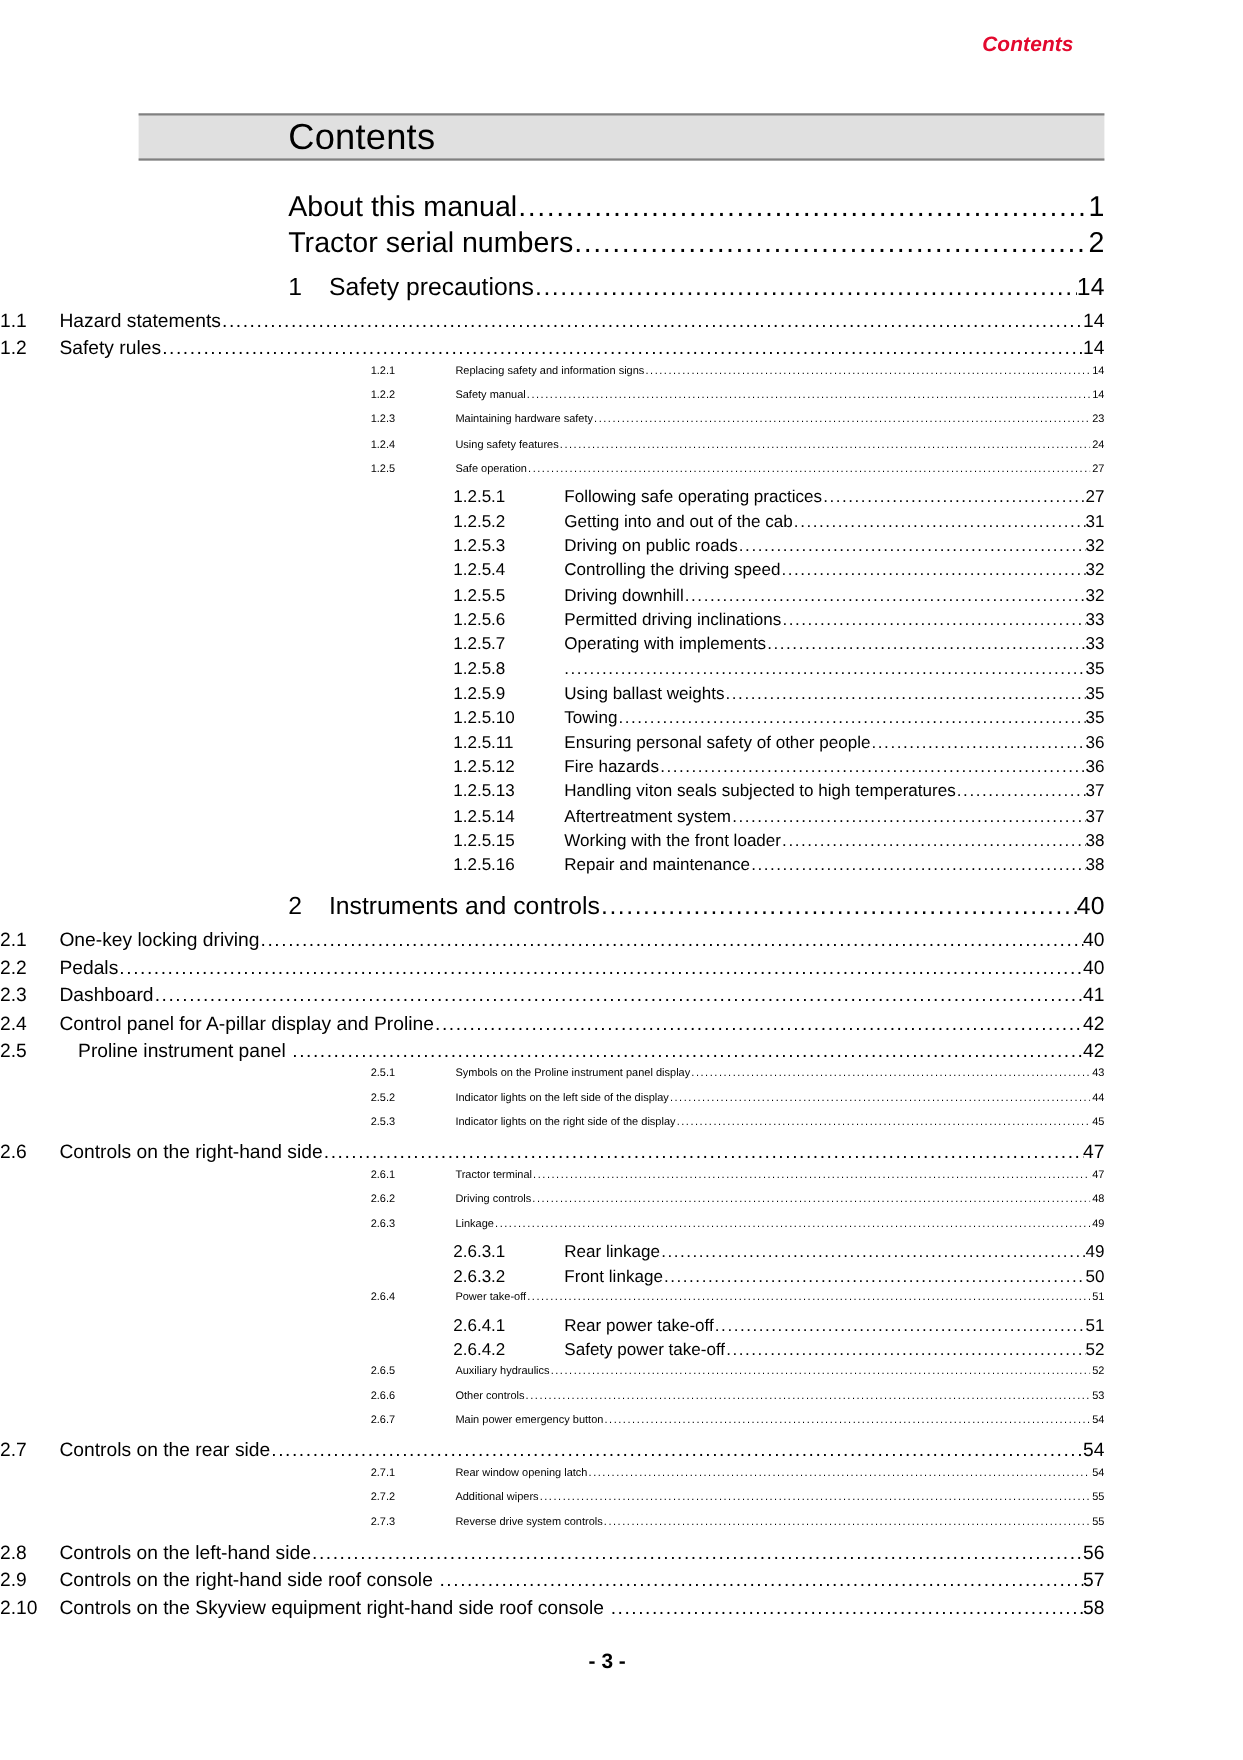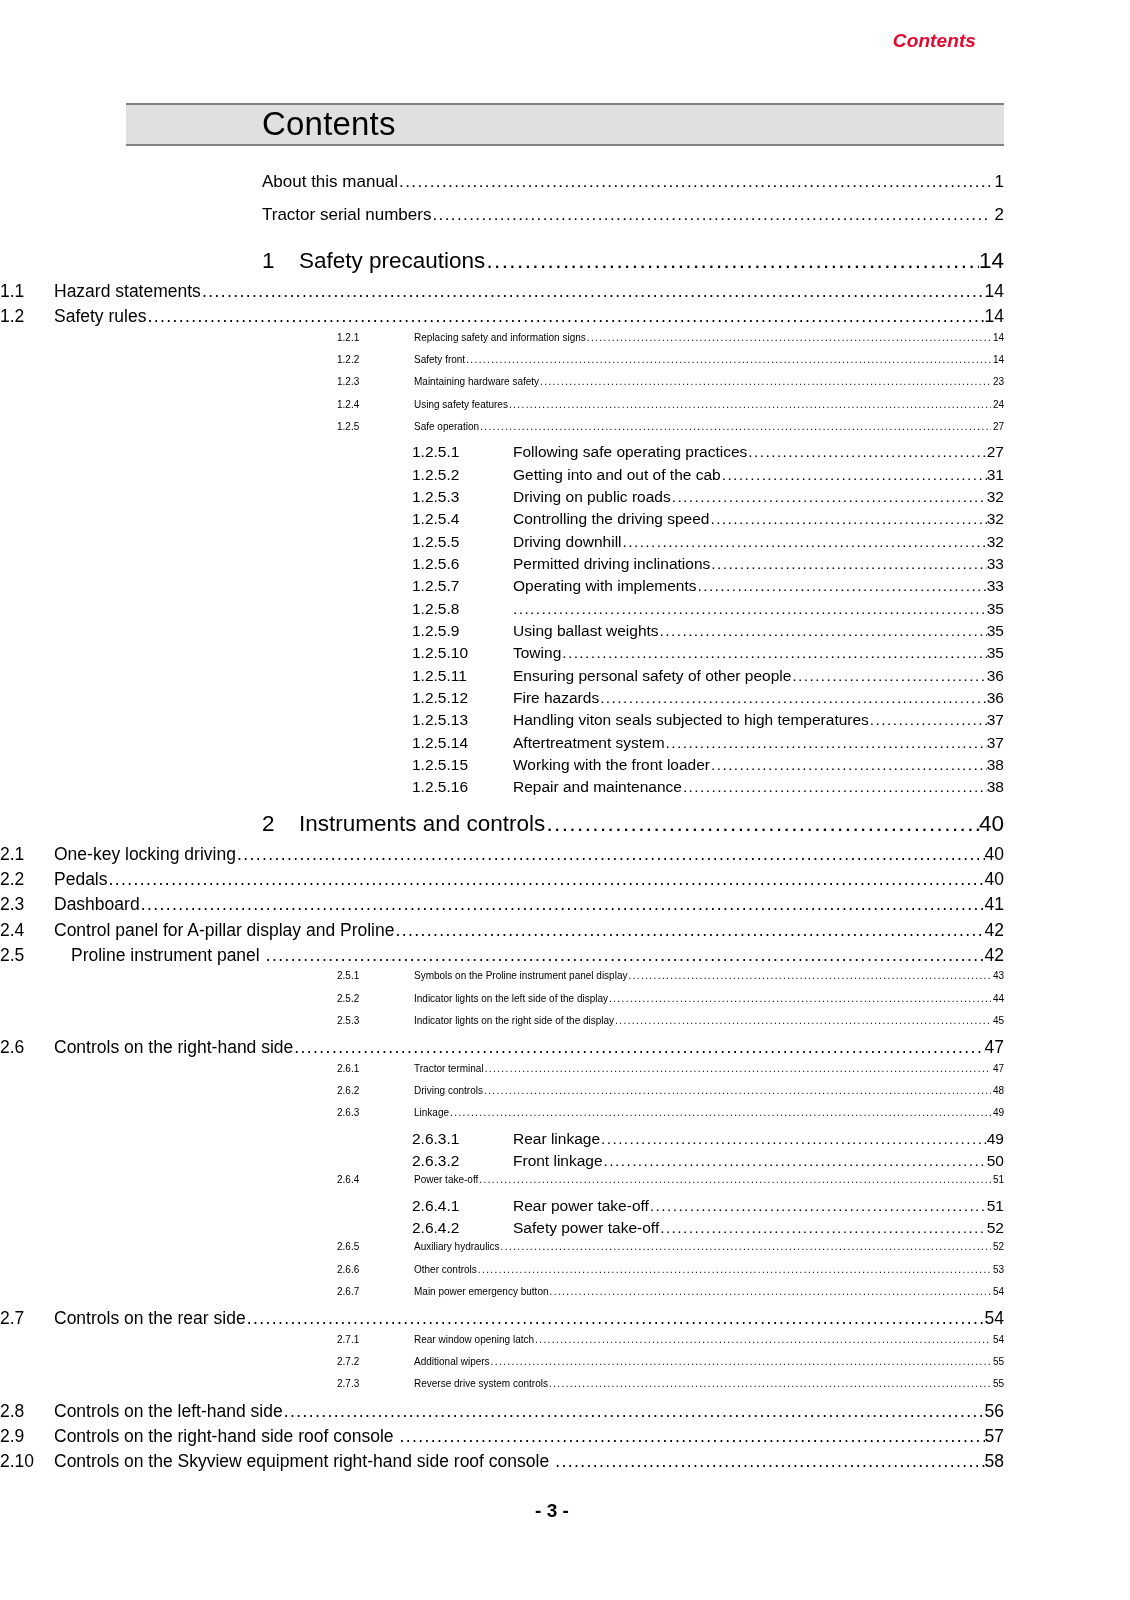--- a/index.html
+++ b/index.html
@@ -90,21 +90,21 @@
     letter-spacing: 1.4px;
   }
   .pg {
     flex: 0 0 auto;
     text-align: right;
     padding-left: 0px;
   }
 
   
   .lv0 {
-    font-size: 17px;
+    font-size: 26px;
     height: 33px;
     padding-left: 262px;
   }
   .lv0 .num { width: 0; }
   .lv0 .pg { min-width: 14px; }
 
   
   .lv1 {
     font-size: 22.5px;
     height: 33px;
@@ -200,21 +200,21 @@
         <span class="pg">14</span>
       </div>
       <div class="toc-row lv3">
         <span class="num">1.2.1</span>
         <span class="label">Replacing safety and information signs</span>
         <span class="leader">...........................................................................................................................................................................................................................</span>
         <span class="pg">14</span>
       </div>
       <div class="toc-row lv3">
         <span class="num">1.2.2</span>
-        <span class="label">Safety front</span>
+        <span class="label">Safety manual</span>
         <span class="leader">...........................................................................................................................................................................................................................</span>
         <span class="pg">14</span>
       </div>
       <div class="toc-row lv3">
         <span class="num">1.2.3</span>
         <span class="label">Maintaining hardware safety</span>
         <span class="leader">...........................................................................................................................................................................................................................</span>
         <span class="pg">23</span>
       </div>
       <div class="toc-row lv3">

